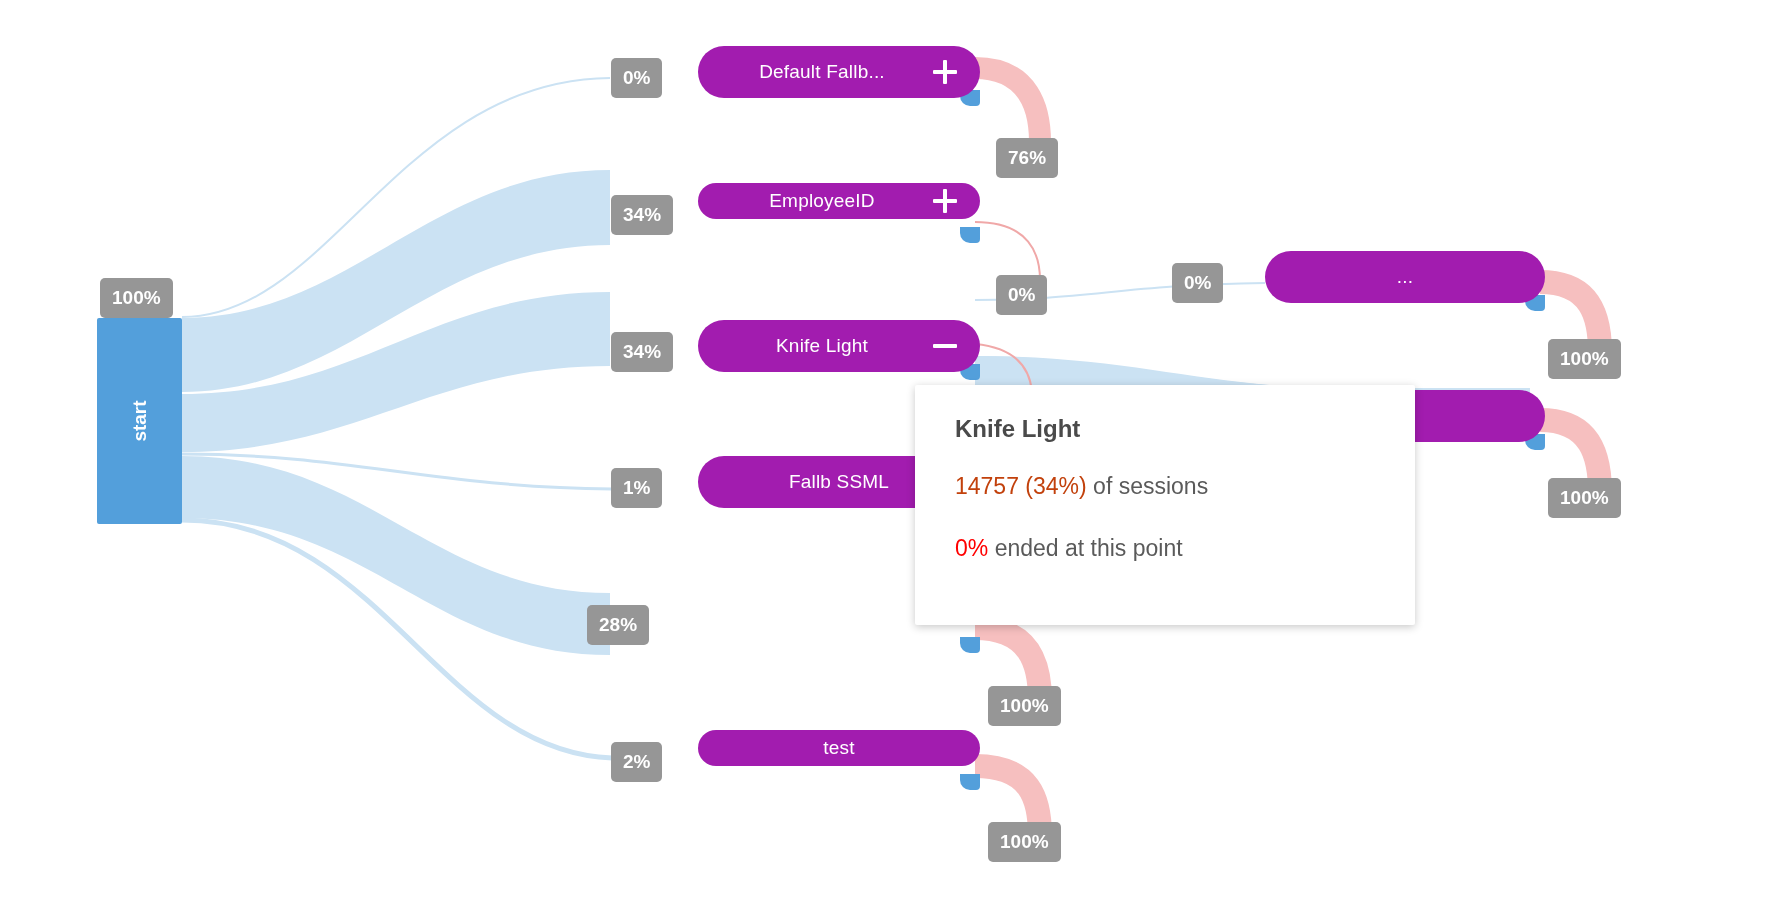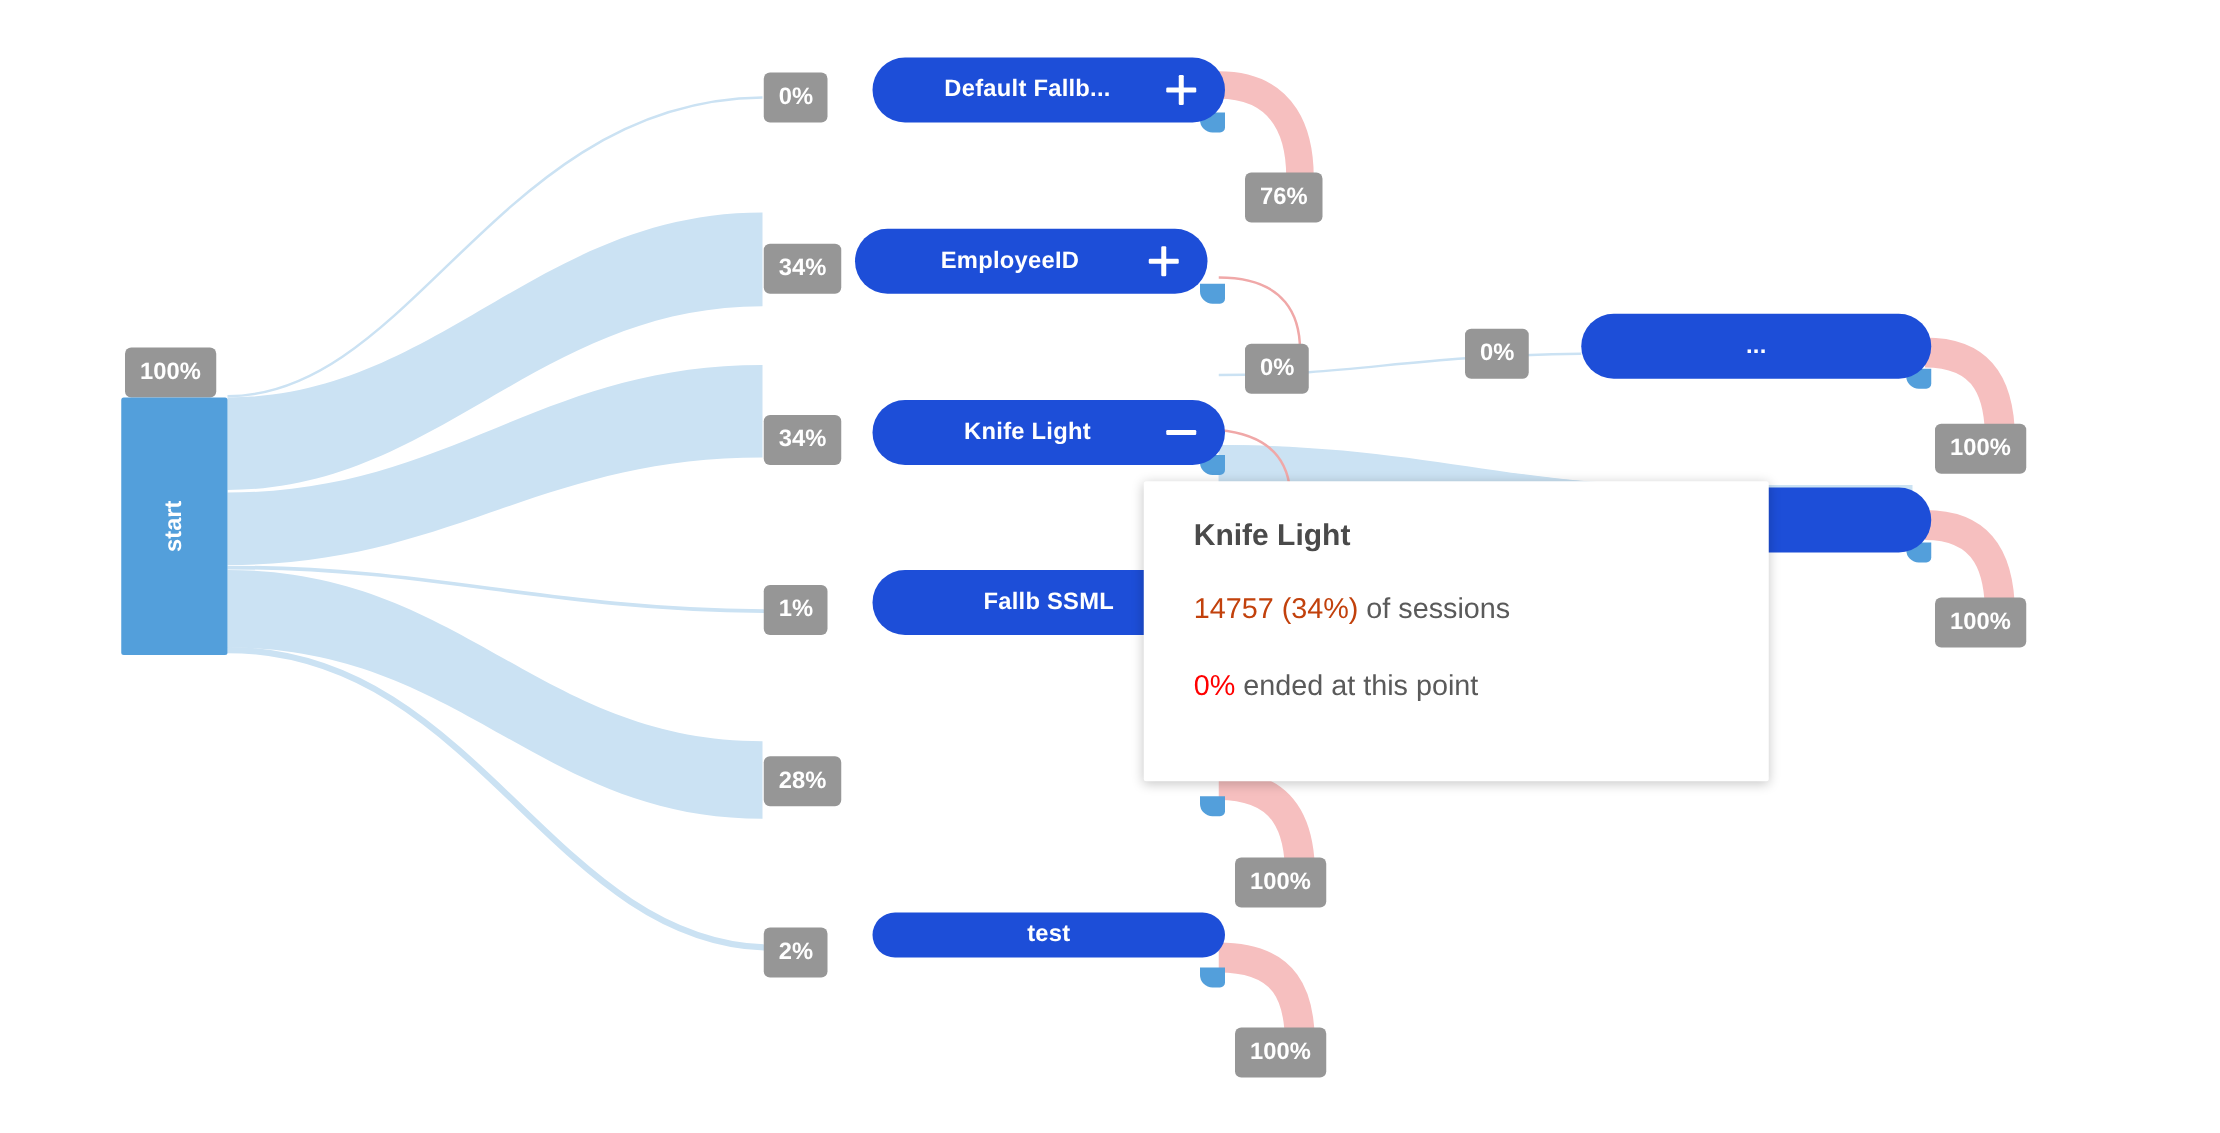--- a/index.html
+++ b/index.html
@@ -24,28 +24,28 @@
   #flow-svg {
     position: absolute;
     left: 0; top: 0;
     width: 1776px;
     height: 906px;
   }
 
   
   .node {
     position: absolute;
-    background: #1d4ed8;
+    background: #a21caf;
     border-radius: 26px;
     display: flex;
     align-items: center;
     box-sizing: border-box;
     padding: 0 22px;
     color: #ffffff;
-    font-weight: bold;
+    font-weight: normal;
     font-size: 19px;
     letter-spacing: .2px;
     cursor: pointer;
   }
   .node .node-label {
     flex: 1 1 auto;
     text-align: center;
     white-space: nowrap;
     overflow: hidden;
   }
@@ -195,40 +195,40 @@
 
   <div class="badge" style="left:611px; top:58px;">0%</div>
   <div class="node-tail" style="left:960px; top:90px;"></div>
   <div class="node" style="left:698px; top:46px; width:282px; height:52px;">
     <span class="node-label">Default Fallb...</span>
     <span class="node-toggle plus"></span>
   </div>
 
   <div class="badge" style="left:611px; top:195px;">34%</div>
   <div class="node-tail" style="left:960px; top:227px;"></div>
-  <div class="node" style="left:684px; top:183px; width:282px; height:52px;">
+  <div class="node" style="left:698px; top:183px; width:282px; height:36px;">
     <span class="node-label">EmployeeID</span>
     <span class="node-toggle plus"></span>
   </div>
 
   <div class="badge" style="left:611px; top:332px;">34%</div>
   <div class="node-tail" style="left:960px; top:364px;"></div>
   <div class="node" style="left:698px; top:320px; width:282px; height:52px;">
     <span class="node-label">Knife Light</span>
     <span class="node-toggle minus"></span>
   </div>
 
   <div class="badge" style="left:611px; top:468px;">1%</div>
   <div class="node-tail" style="left:960px; top:500px;"></div>
   <div class="node" style="left:698px; top:456px; width:282px; height:52px;">
     <span class="node-label">Fallb SSML</span>
     <span class="node-toggle none"></span>
   </div>
 
-  <div class="badge" style="left:611px; top:605px;">28%</div>
+  <div class="badge" style="left:587px; top:605px;">28%</div>
   <div class="node-tail" style="left:960px; top:637px;"></div>
 
   <div class="badge" style="left:611px; top:742px;">2%</div>
   <div class="node-tail" style="left:960px; top:774px;"></div>
   <div class="node" style="left:698px; top:730px; width:282px; height:36px;">
     <span class="node-label">test</span>
     <span class="node-toggle none"></span>
   </div>
 
   <div class="badge" style="left:1172px; top:263px;">0%</div>

